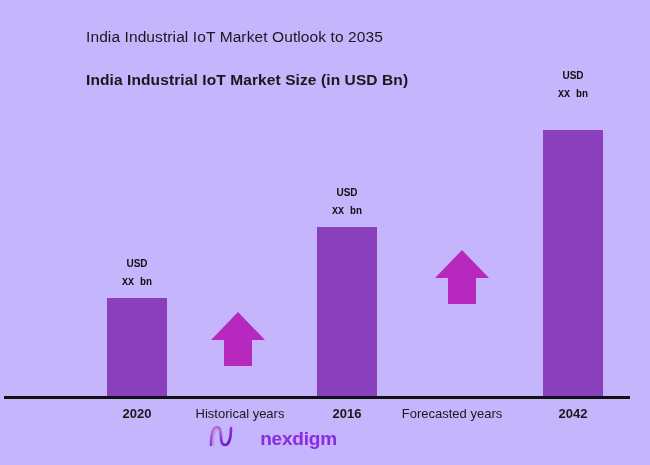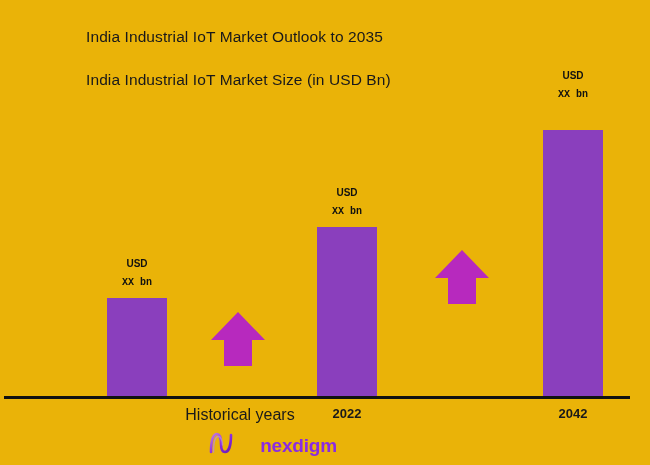--- a/index.html
+++ b/index.html
@@ -14,21 +14,21 @@
     overflow: hidden;
     position: relative;
   }
 
   #canvas {
     position: absolute;
     left: 0;
     top: 0;
     width: 650px;
     height: 465px;
-    background: #eab308;
+    background: #c4b5fd;
   }
 
   
   .title-main {
     position: absolute;
     left: 86px;
     top: 28px;
     font-size: 15.5px;
     color: #18181b;
     letter-spacing: 0.1px;
@@ -36,21 +36,21 @@
     font-weight: 400;
   }
   .title-sub {
     position: absolute;
     left: 86px;
     top: 71px;
     font-size: 15.5px;
     color: #18181b;
     letter-spacing: 0.1px;
     white-space: nowrap;
-    font-weight: 400;
+    font-weight: 700;
   }
 
   
   .plot {
     position: absolute;
     left: 0;
     top: 0;
     width: 650px;
     height: 465px;
   }
@@ -89,40 +89,39 @@
     color: #1a1a1a;
     text-align: center;
     white-space: nowrap;
   }
   .tick-label.year {
     font-weight: bold;
     font-size: 13px;
   }
   .tick-label.phase {
     font-weight: 400;
-    font-size: 16px;
+    font-size: 13px;
   }
 
   
   .arrow {
     position: absolute;
   }
   .arrow svg { display: block; }
 
   
   .logo {
     position: absolute;
     left: 0;
     top: 424px;
     width: 544px;
     display: flex;
     align-items: center;
     justify-content: center;
     gap: 25px;
-    margin-top: 7px;
   }
   .logo-mark { display: block; }
   .logo-text {
     font-size: 19px;
     font-weight: bold;
     color: #8a2be2;
     letter-spacing: -0.2px;
     line-height: 1;
   }
 </style>
@@ -161,22 +160,24 @@
     </div>
 
     <div class="bar-label" style="left:513px; top:66px; width:120px;">
       <span class="l1">USD</span>
       <span class="l2">XX bn</span>
     </div>
     <div class="bar" style="left:543px; top:130px; width:60px; height:268px;"></div>
 
     <div class="axis-line"></div>
 
+    <div class="tick-label year" style="left:87px; width:100px;">2020</div>
     <div class="tick-label phase" style="left:173px; width:134px;">Historical years</div>
-    <div class="tick-label year" style="left:297px; width:100px;">2022</div>
+    <div class="tick-label year" style="left:297px; width:100px;">2016</div>
+    <div class="tick-label phase" style="left:385px; width:134px;">Forecasted years</div>
     <div class="tick-label year" style="left:523px; width:100px;">2042</div>
 
   </div>
 
   <div class="logo">
     <span class="logo-mark">
       <svg width="28" height="24" viewBox="0 0 28 24" aria-hidden="true">
         <defs>
           <linearGradient id="nxg" x1="0" y1="0" x2="1" y2="1">
             <stop offset="0%" stop-color="#c77fd8"></stop>

